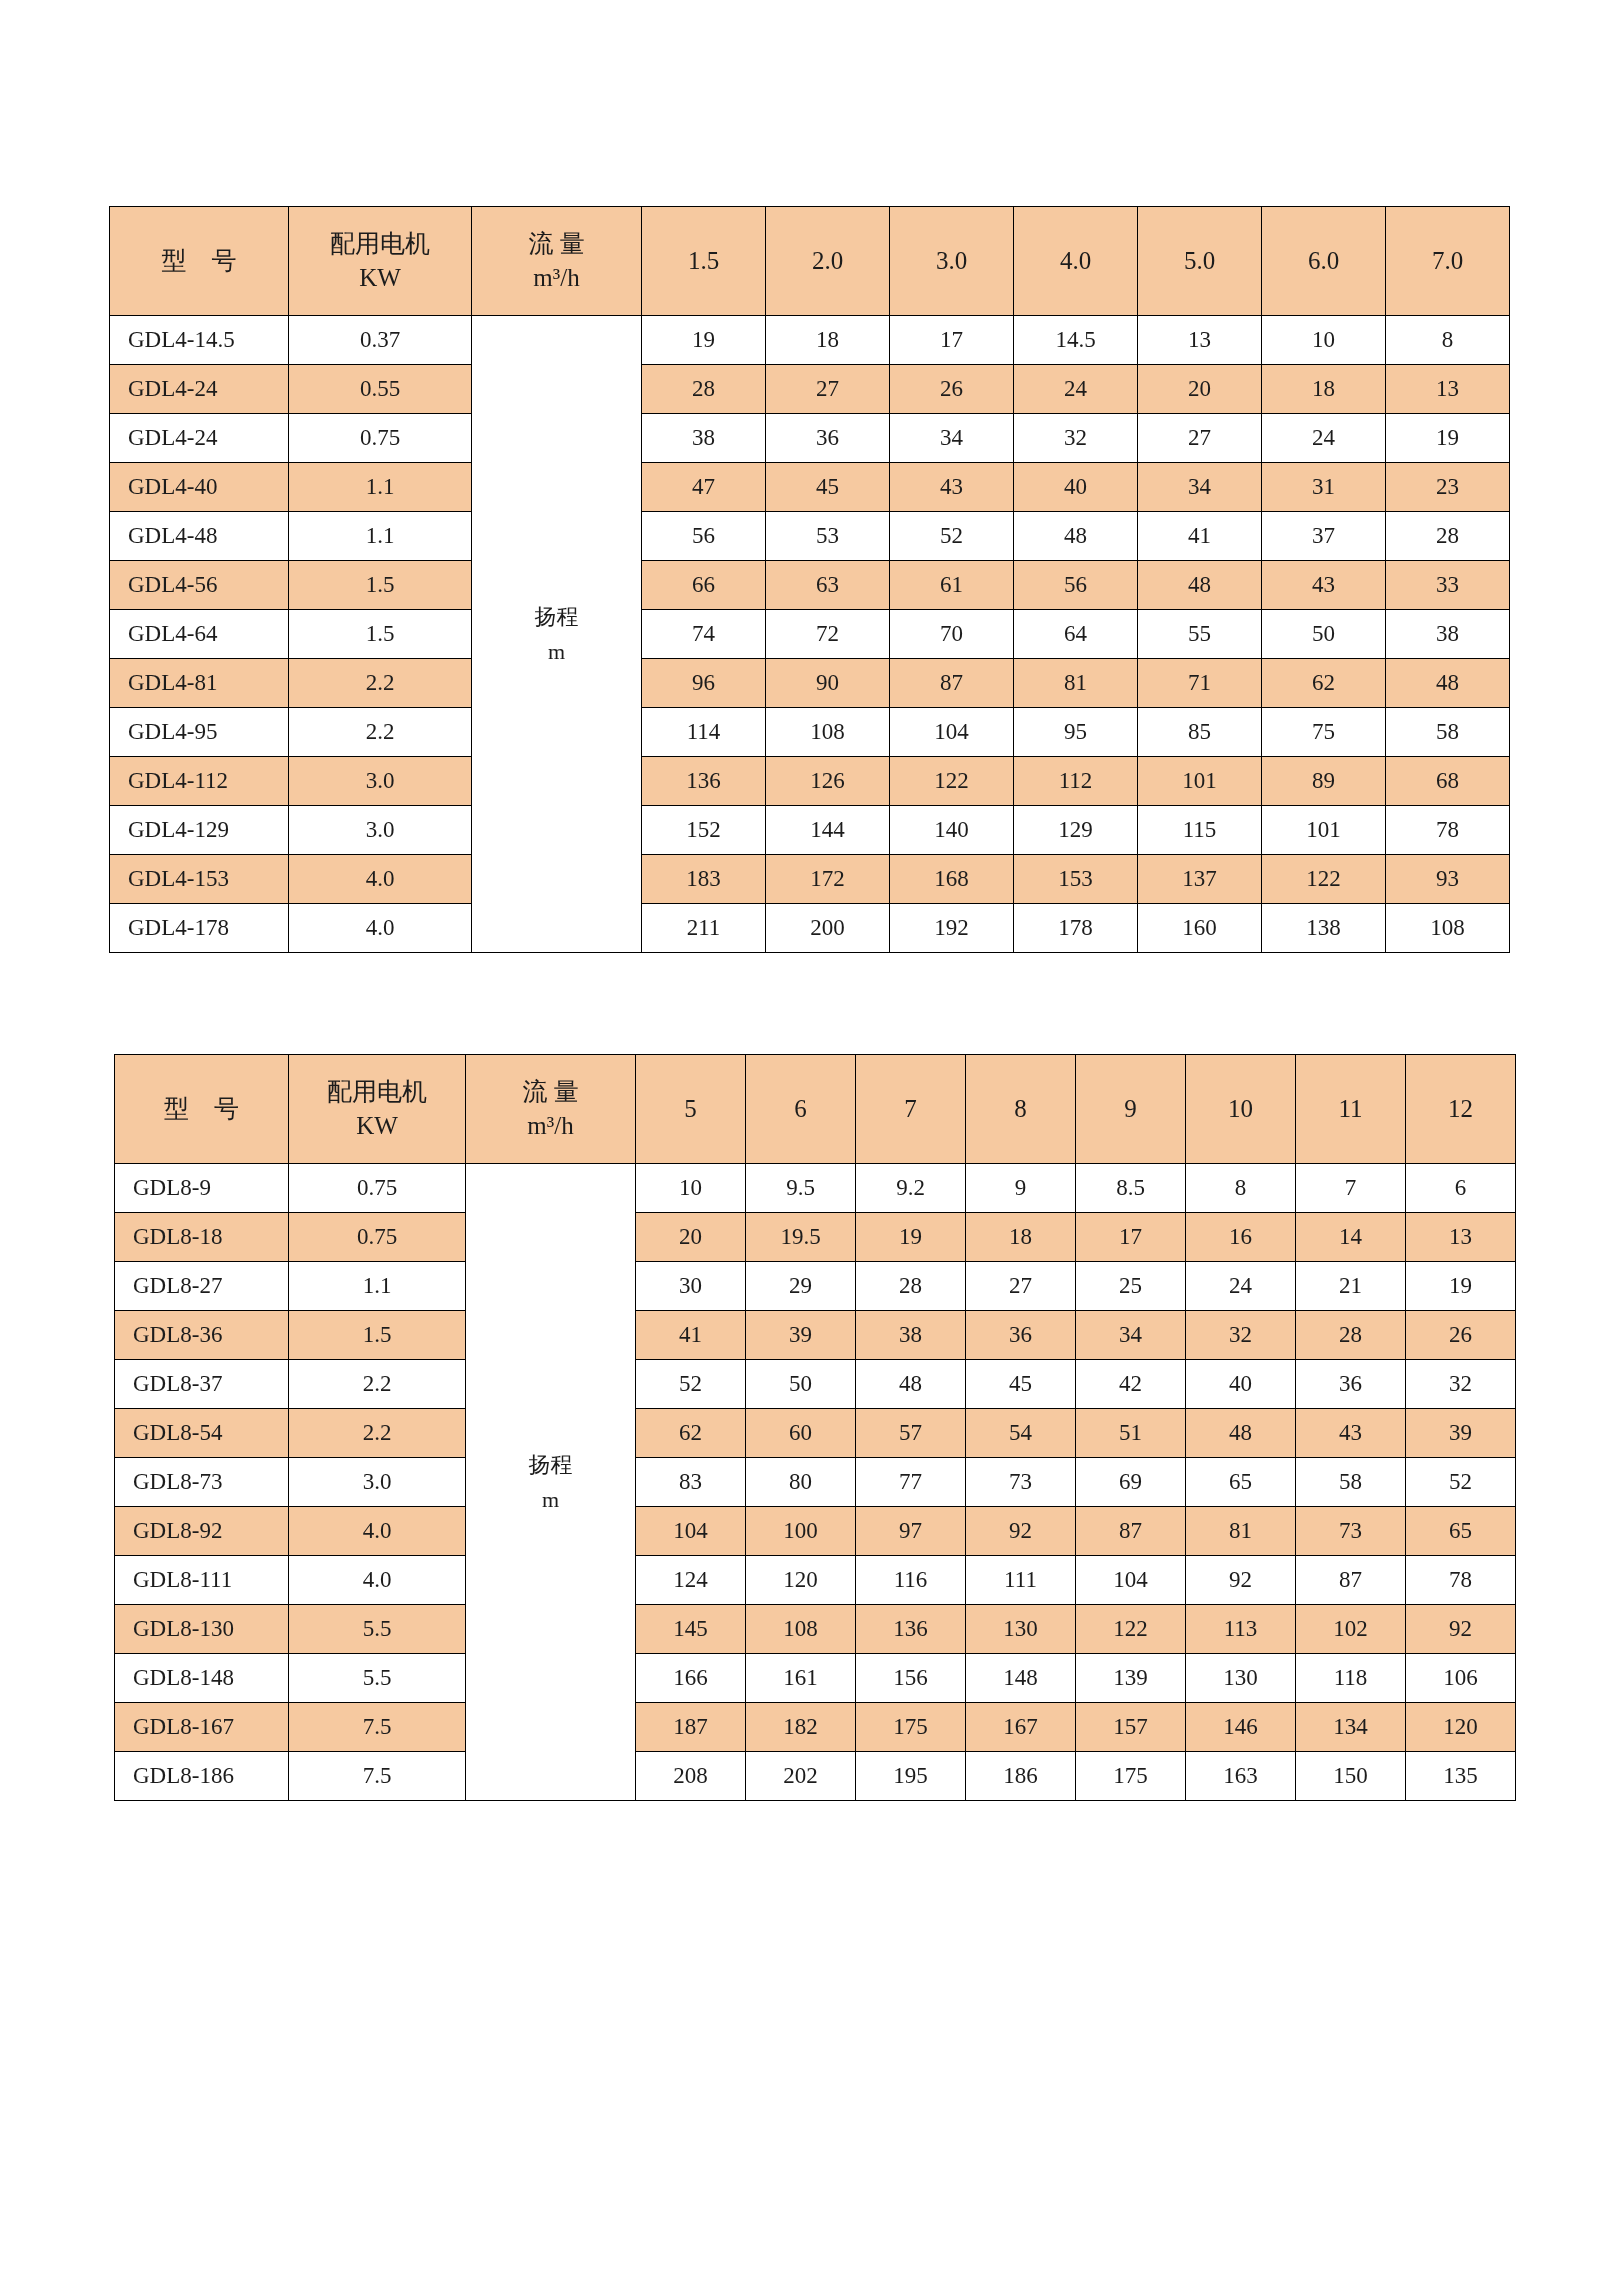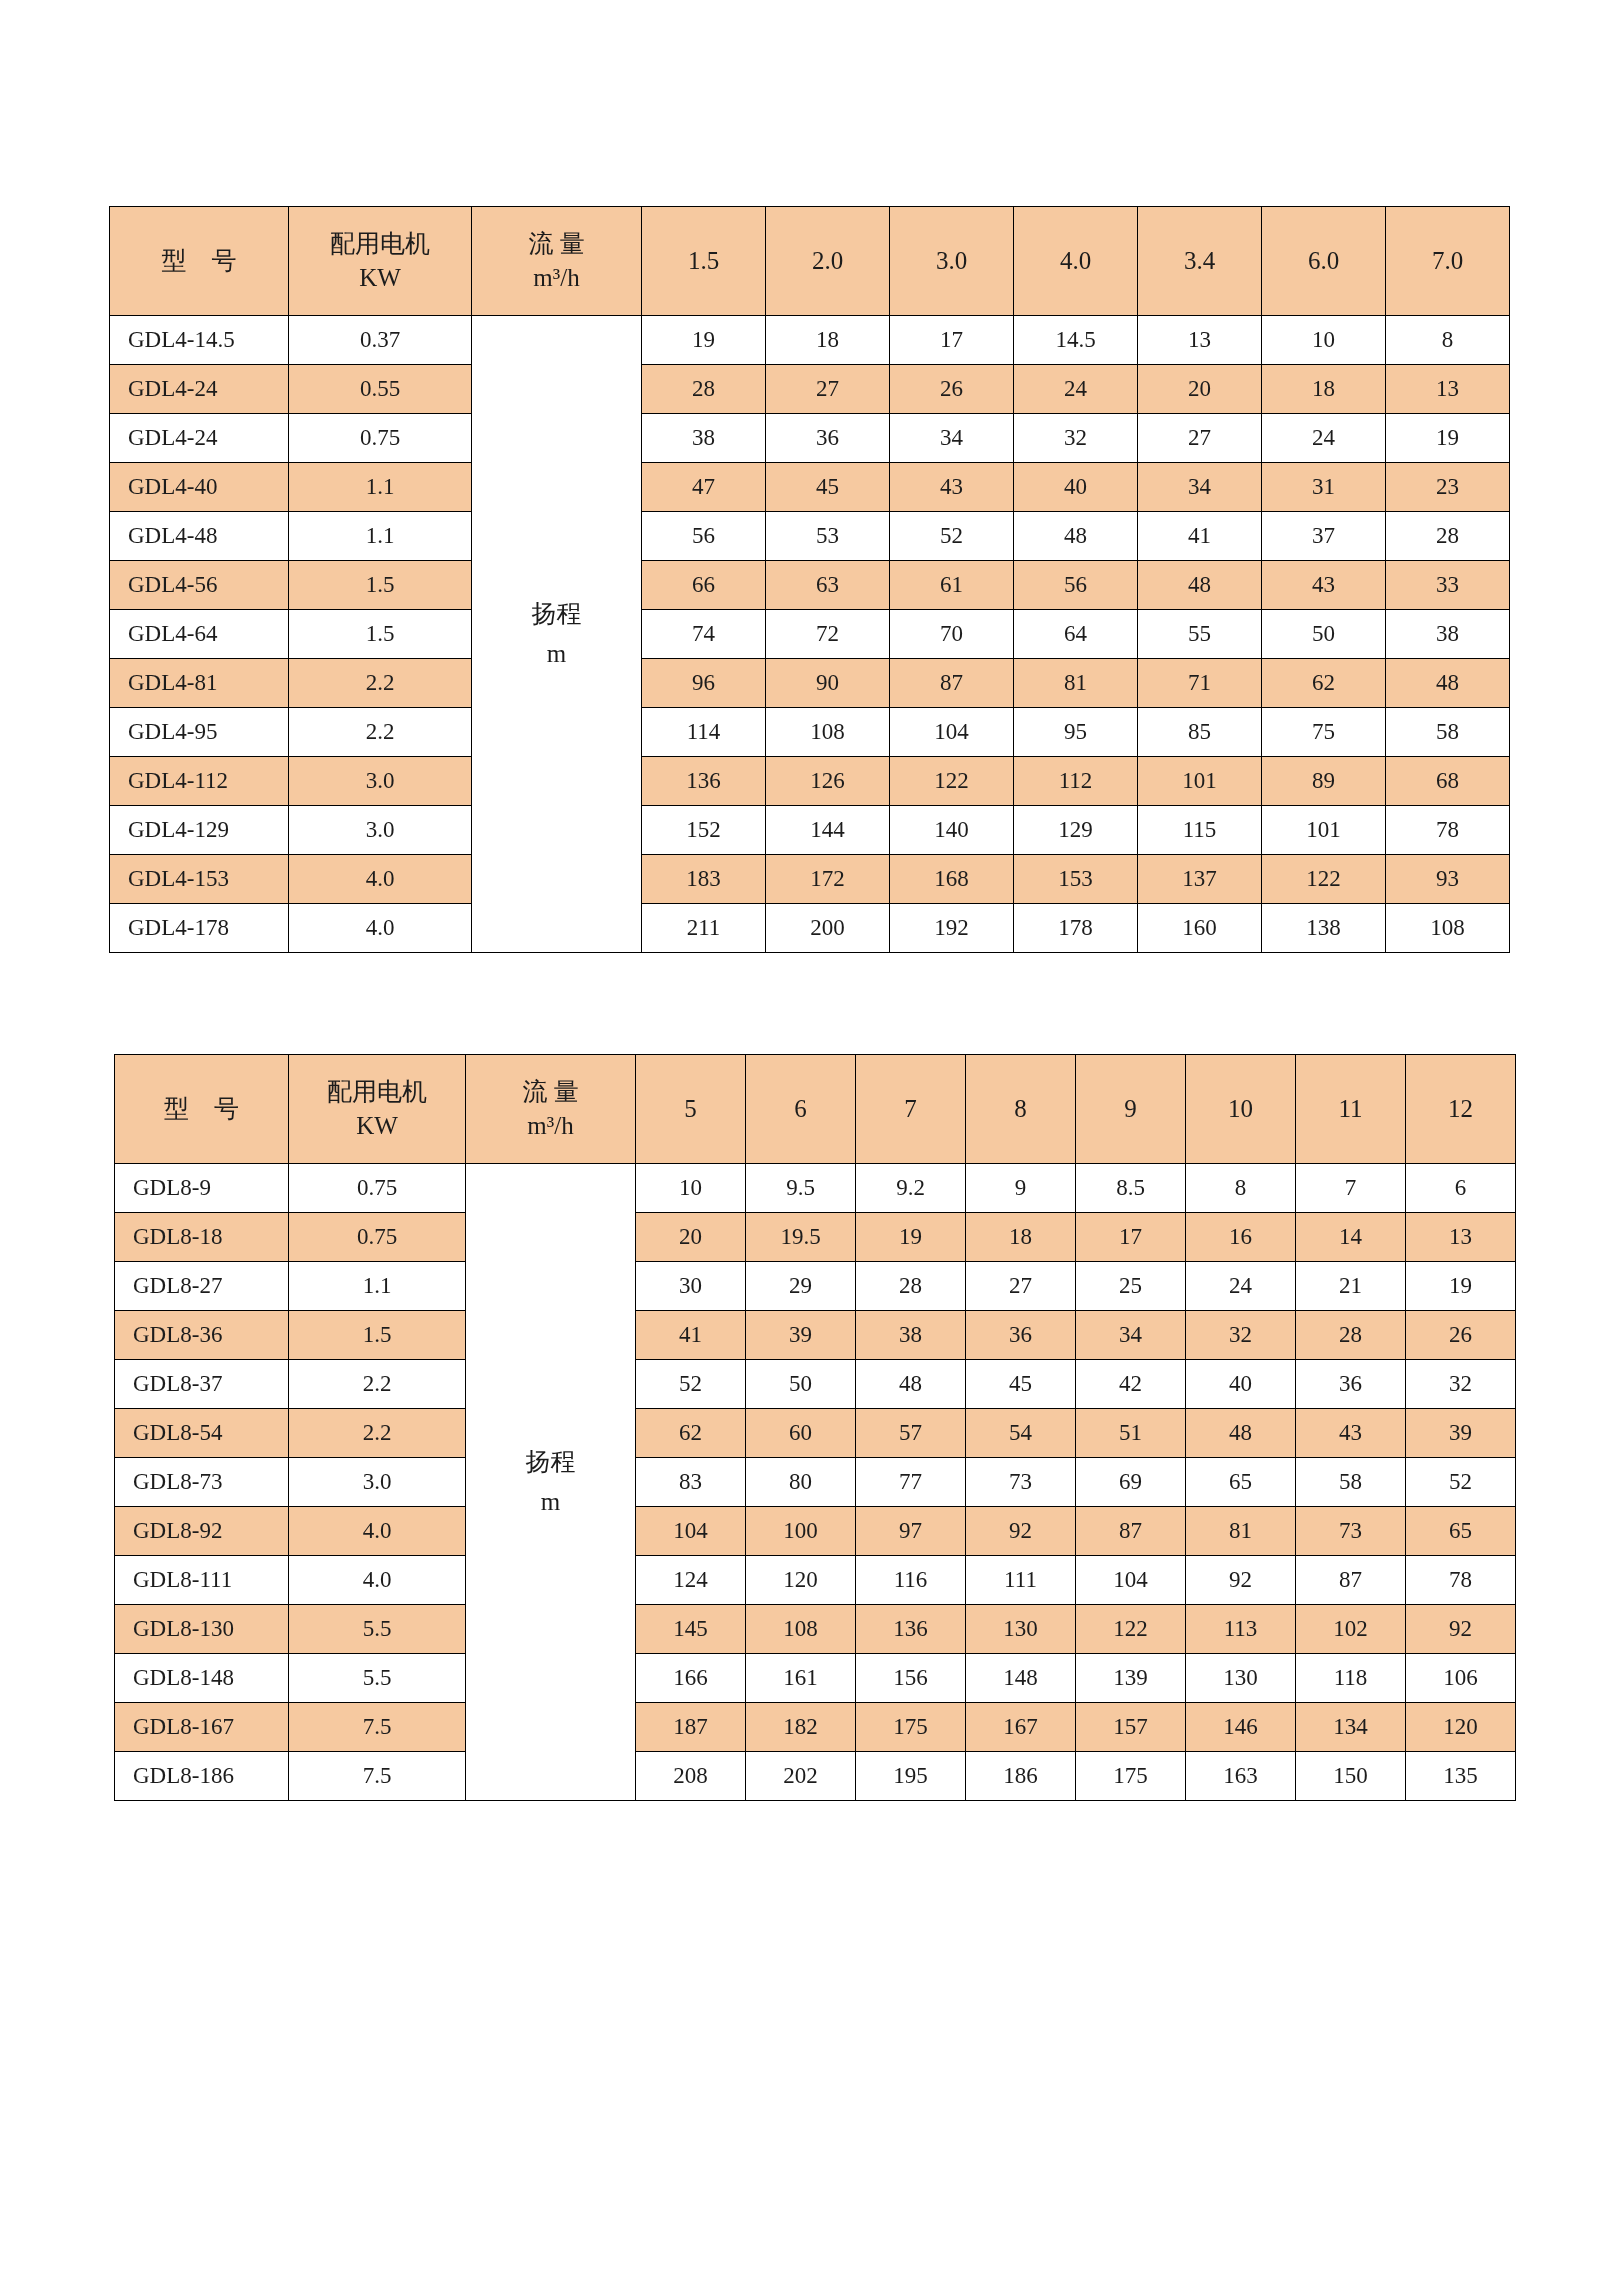--- a/index.html
+++ b/index.html
@@ -28,21 +28,21 @@
     padding:0;font-weight:normal;
     overflow:hidden;white-space:nowrap;
   }
   thead th{
     background:var(--header-bg);
     height:109px;font-size:25px;line-height:1.35;
   }
   tbody td{height:49px;font-size:23px;}
   td.model-cell{text-align:left;padding-left:18px;}
   td.band{background:var(--band-bg);}
-  td.merged-cell{background:#FFFFFF;font-size:25px;line-height:1.6;}
+  td.merged-cell{background:#FFFFFF;font-size:22px;line-height:1.6;}
   .hline{display:block;}
 </style>
 </head>
 <body>
 
 <div class="page">
   <section class="spec-section" id="table-0">
       <table class="spec-table">
         <colgroup>
           <col style="width: 179px;">
@@ -64,21 +64,21 @@
               <span class="hline">KW</span>
             </th>
             <th>
               <span class="hline">流 量</span>
               <span class="hline">m³/h</span>
             </th>
             <th>1.5</th>
             <th>2.0</th>
             <th>3.0</th>
             <th>4.0</th>
-            <th>3.4</th>
+            <th>5.0</th>
             <th>6.0</th>
             <th>7.0</th>
           </tr>
         </thead>
         <tbody>
           <tr class="data-row">
             <td class="model-cell">GDL4-14.5</td>
             <td class="kw-cell">0.37</td>
             <td class="merged-cell" rowspan="13">
               <span class="hline">扬程</span>

